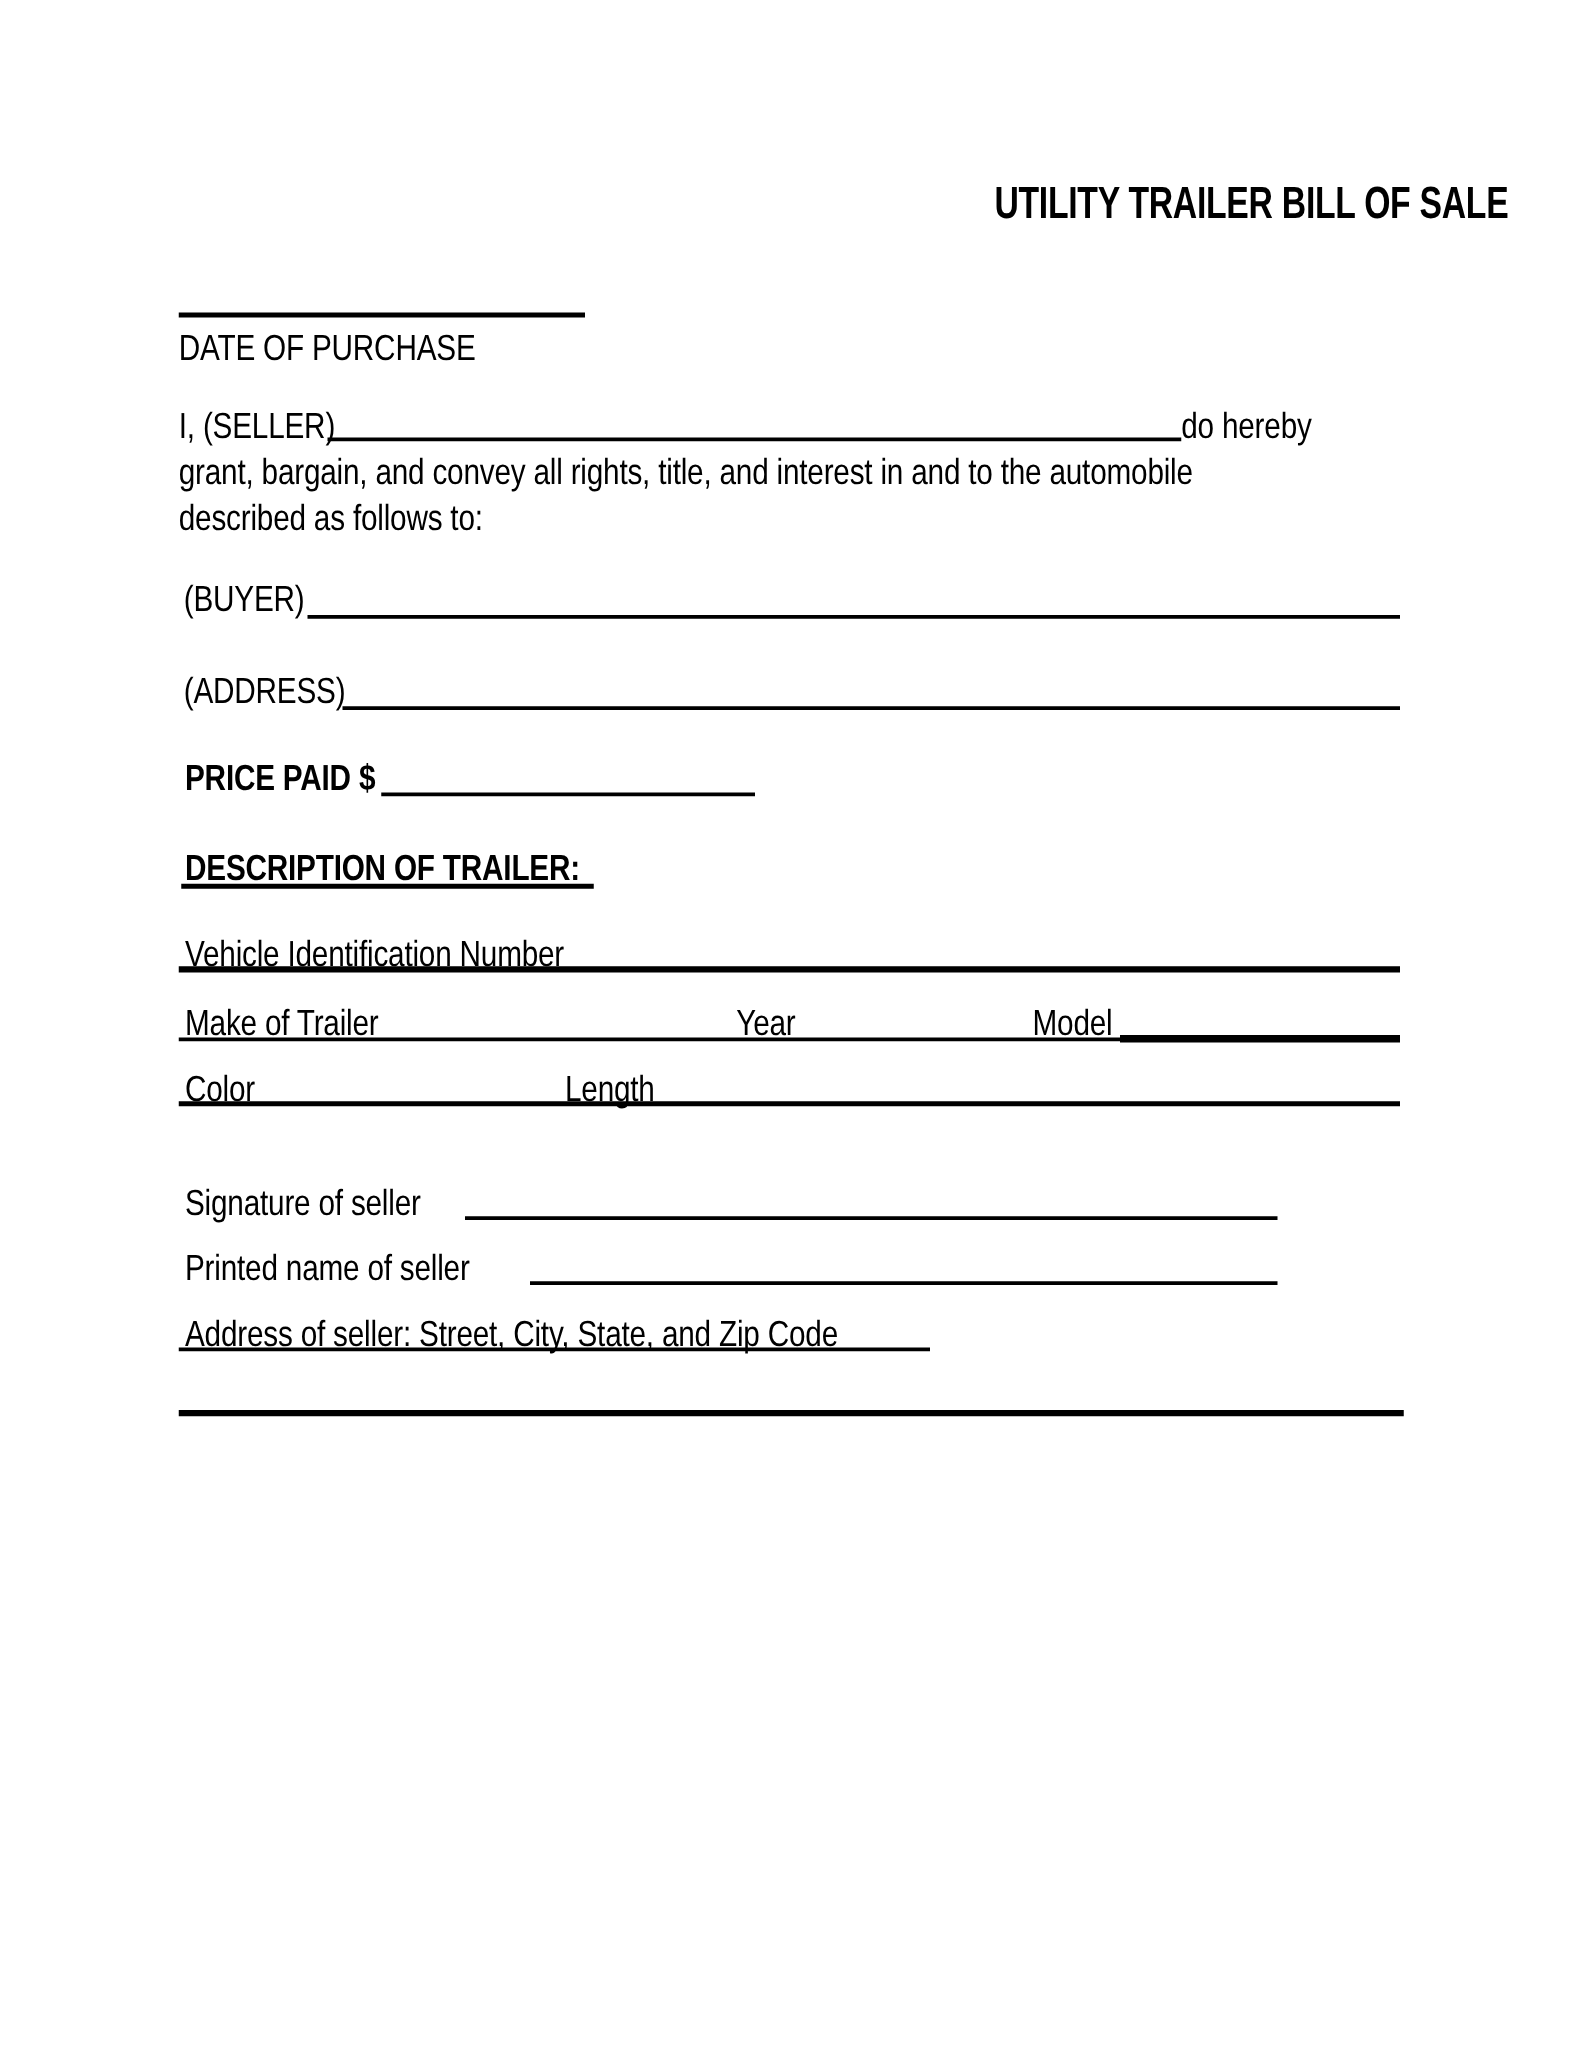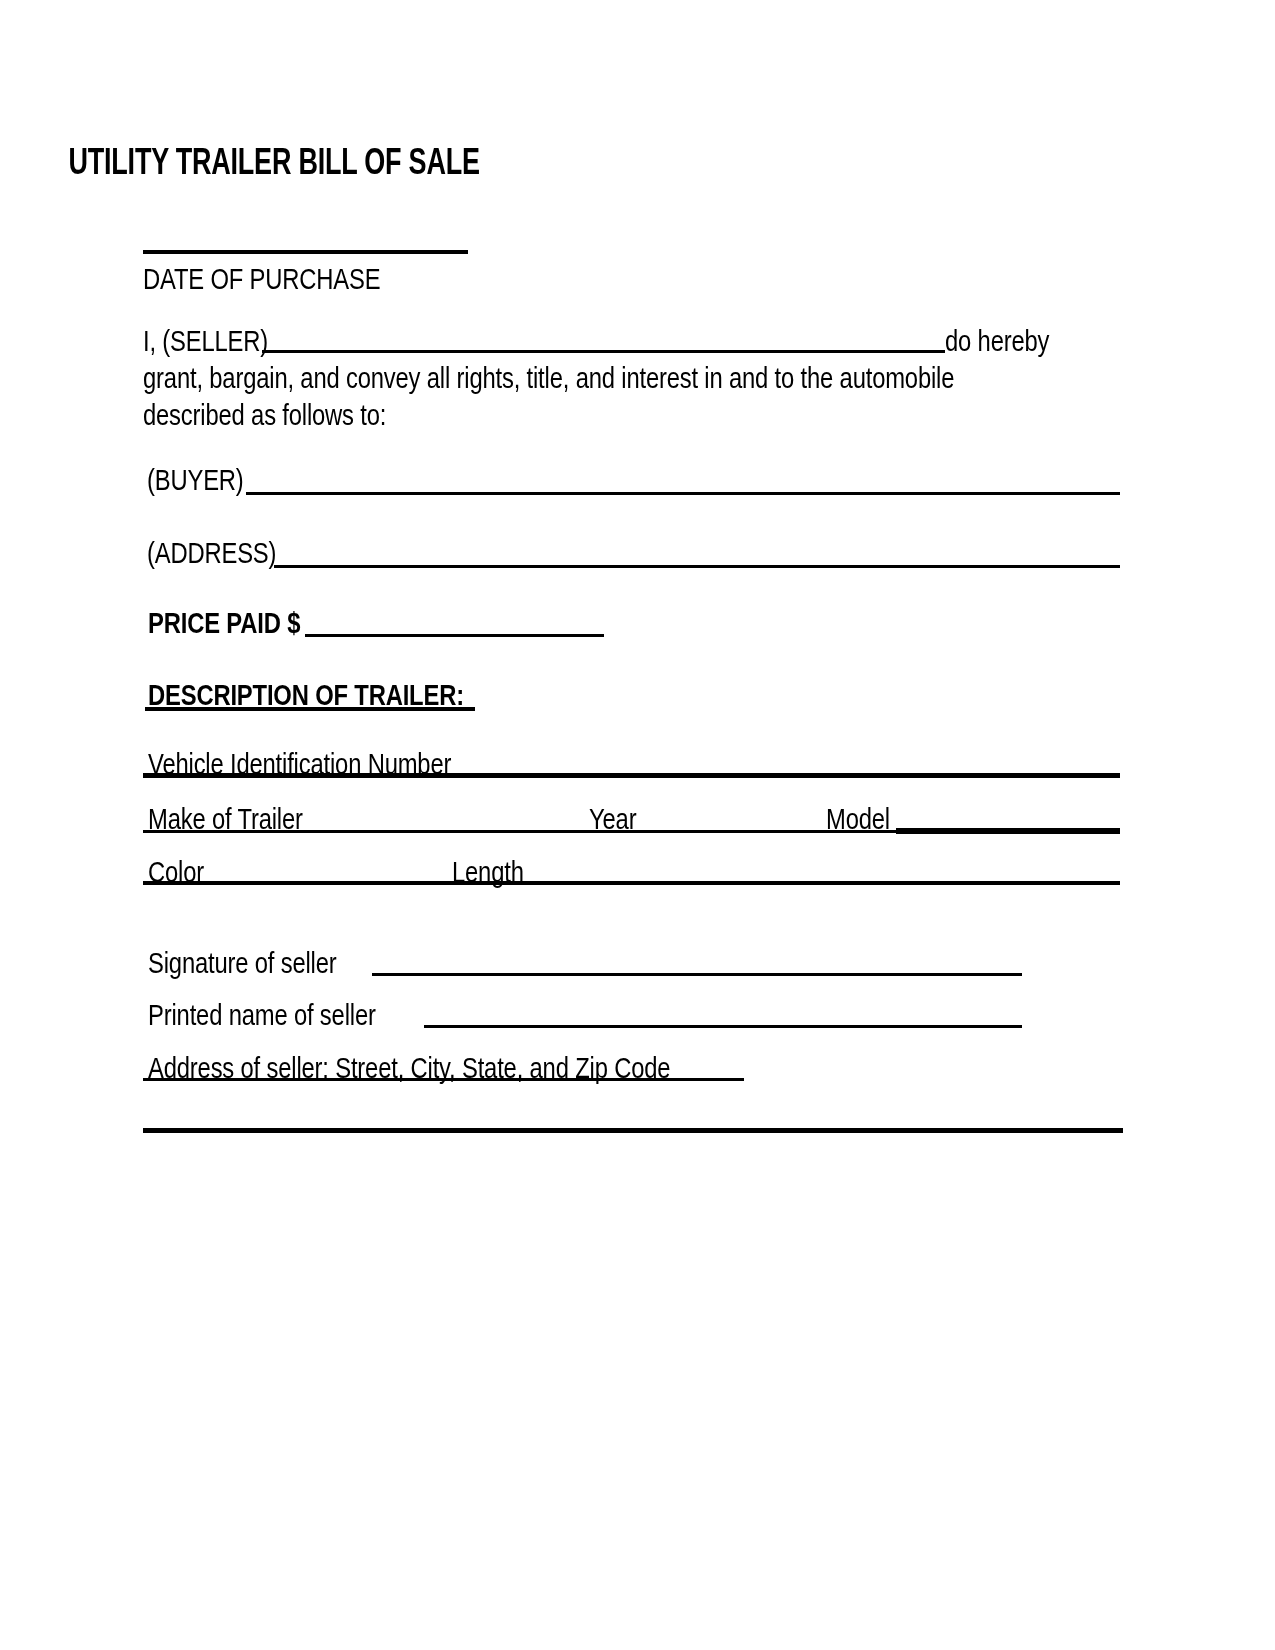--- a/index.html
+++ b/index.html
@@ -15,21 +15,21 @@
   .t {
     position:absolute;
     font-size:29px;
     line-height:36px;
     white-space:nowrap;
     transform:scaleX(0.82);
     transform-origin:0 0;
     letter-spacing:-0.2px;
   }
   .b { font-weight:bold; }
-  .title-wrap { position:absolute; top:140px; left:0; width:1275px; text-align:left; }
+  .title-wrap { position:absolute; top:140px; left:0; width:1275px; text-align:right; }
   .title {
     display:inline-block;
     font-weight:bold;
     font-size:36px; line-height:44px;
     white-space:nowrap;
     transform:scaleX(0.75);
     transform-origin:50% 0;
     letter-spacing:-0.3px;
   }
   .line { position:absolute; background:#000000; }

